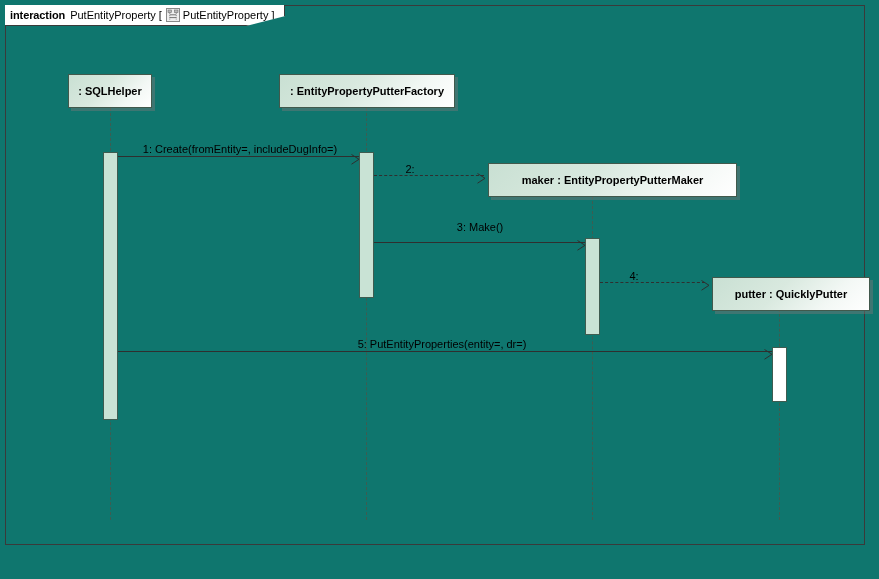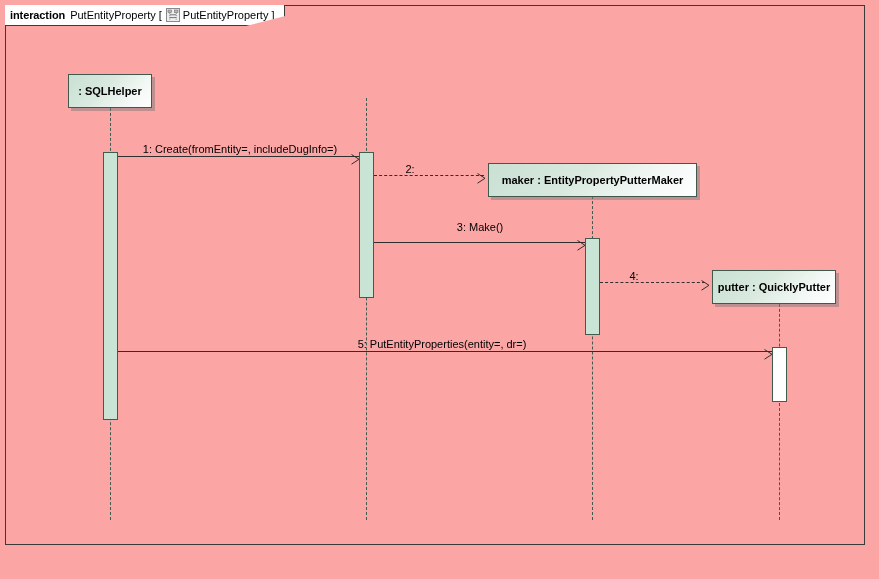--- a/index.html
+++ b/index.html
@@ -7,21 +7,21 @@
     margin: 0;
     padding: 0;
     background: #ffffff;
     font-family: "Liberation Sans", sans-serif;
   }
 
   #canvas {
     position: relative;
     width: 879px;
     height: 579px;
-    background: #fca5a5;
+    background: #0f766e;
     overflow: hidden;
   }
 
   
   .frame {
     position: absolute;
     left: 5px;
     top: 5px;
     width: 860px;
     height: 540px;
@@ -177,26 +177,29 @@
 
   <div class="lifeline" style="left:110px; top:98px; height:422px;"></div>
   <div class="lifeline" style="left:366px; top:98px; height:422px;"></div>
   <div class="lifeline" style="left:592px; top:186px; height:334px;"></div>
   <div class="lifeline" style="left:779px; top:294px; height:226px;"></div>
 
   <div class="head" style="left:68px; top:74px; width:84px; height:24px;">
     <span>: SQLHelper</span>
   </div>
 
-
-  <div class="head" style="left:488px; top:163px; width:209px; height:23px;text-align:center;">
+  <div class="head" style="left:279px; top:74px; width:176px; height:24px;">
+    <span>: EntityPropertyPutterFactory</span>
+  </div>
+
+  <div class="head" style="left:488px; top:163px; width:249px; height:23px;text-align:center;">
     <span>maker : EntityPropertyPutterMaker</span>
   </div>
 
-  <div class="head" style="left:712px; top:270px; width:124px; height:23px;">
+  <div class="head" style="left:712px; top:277px; width:158px; height:23px;">
     <span>putter : QuicklyPutter</span>
   </div>
 
   <div class="activation" style="left:103px; top:152px; width:15px; height:268px;"></div>
 
   <div class="activation" style="left:359px; top:152px; width:15px; height:146px;"></div>
 
   <div class="activation" style="left:585px; top:238px; width:15px; height:97px;"></div>
 
   <div class="activation plain" style="left:772px; top:347px; width:15px; height:55px;"></div>

